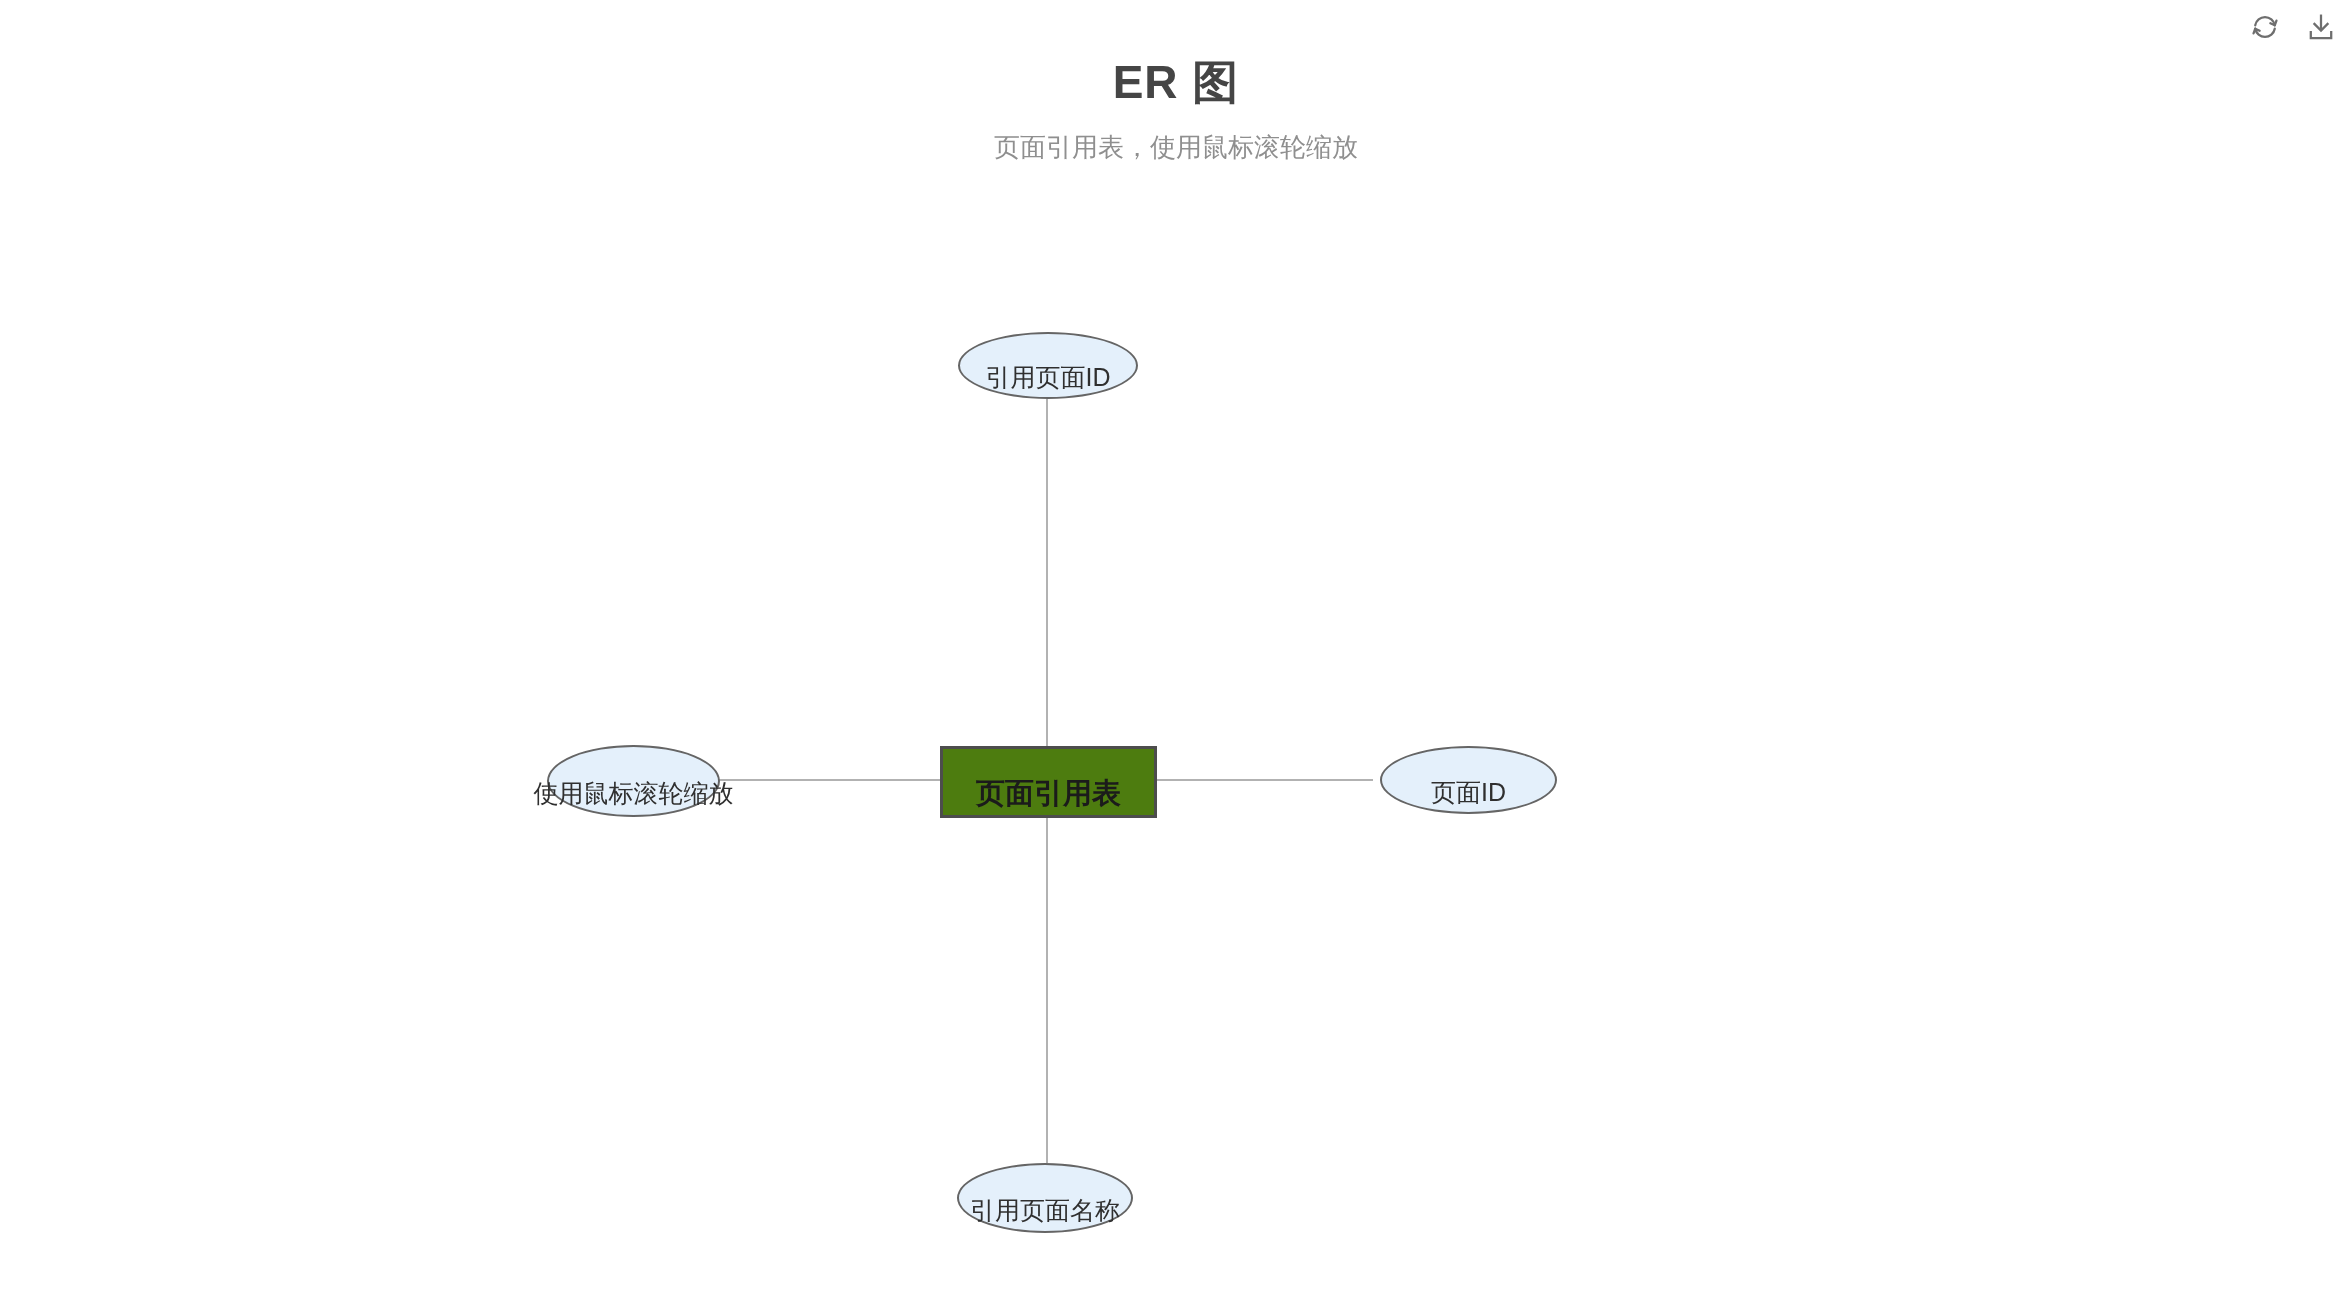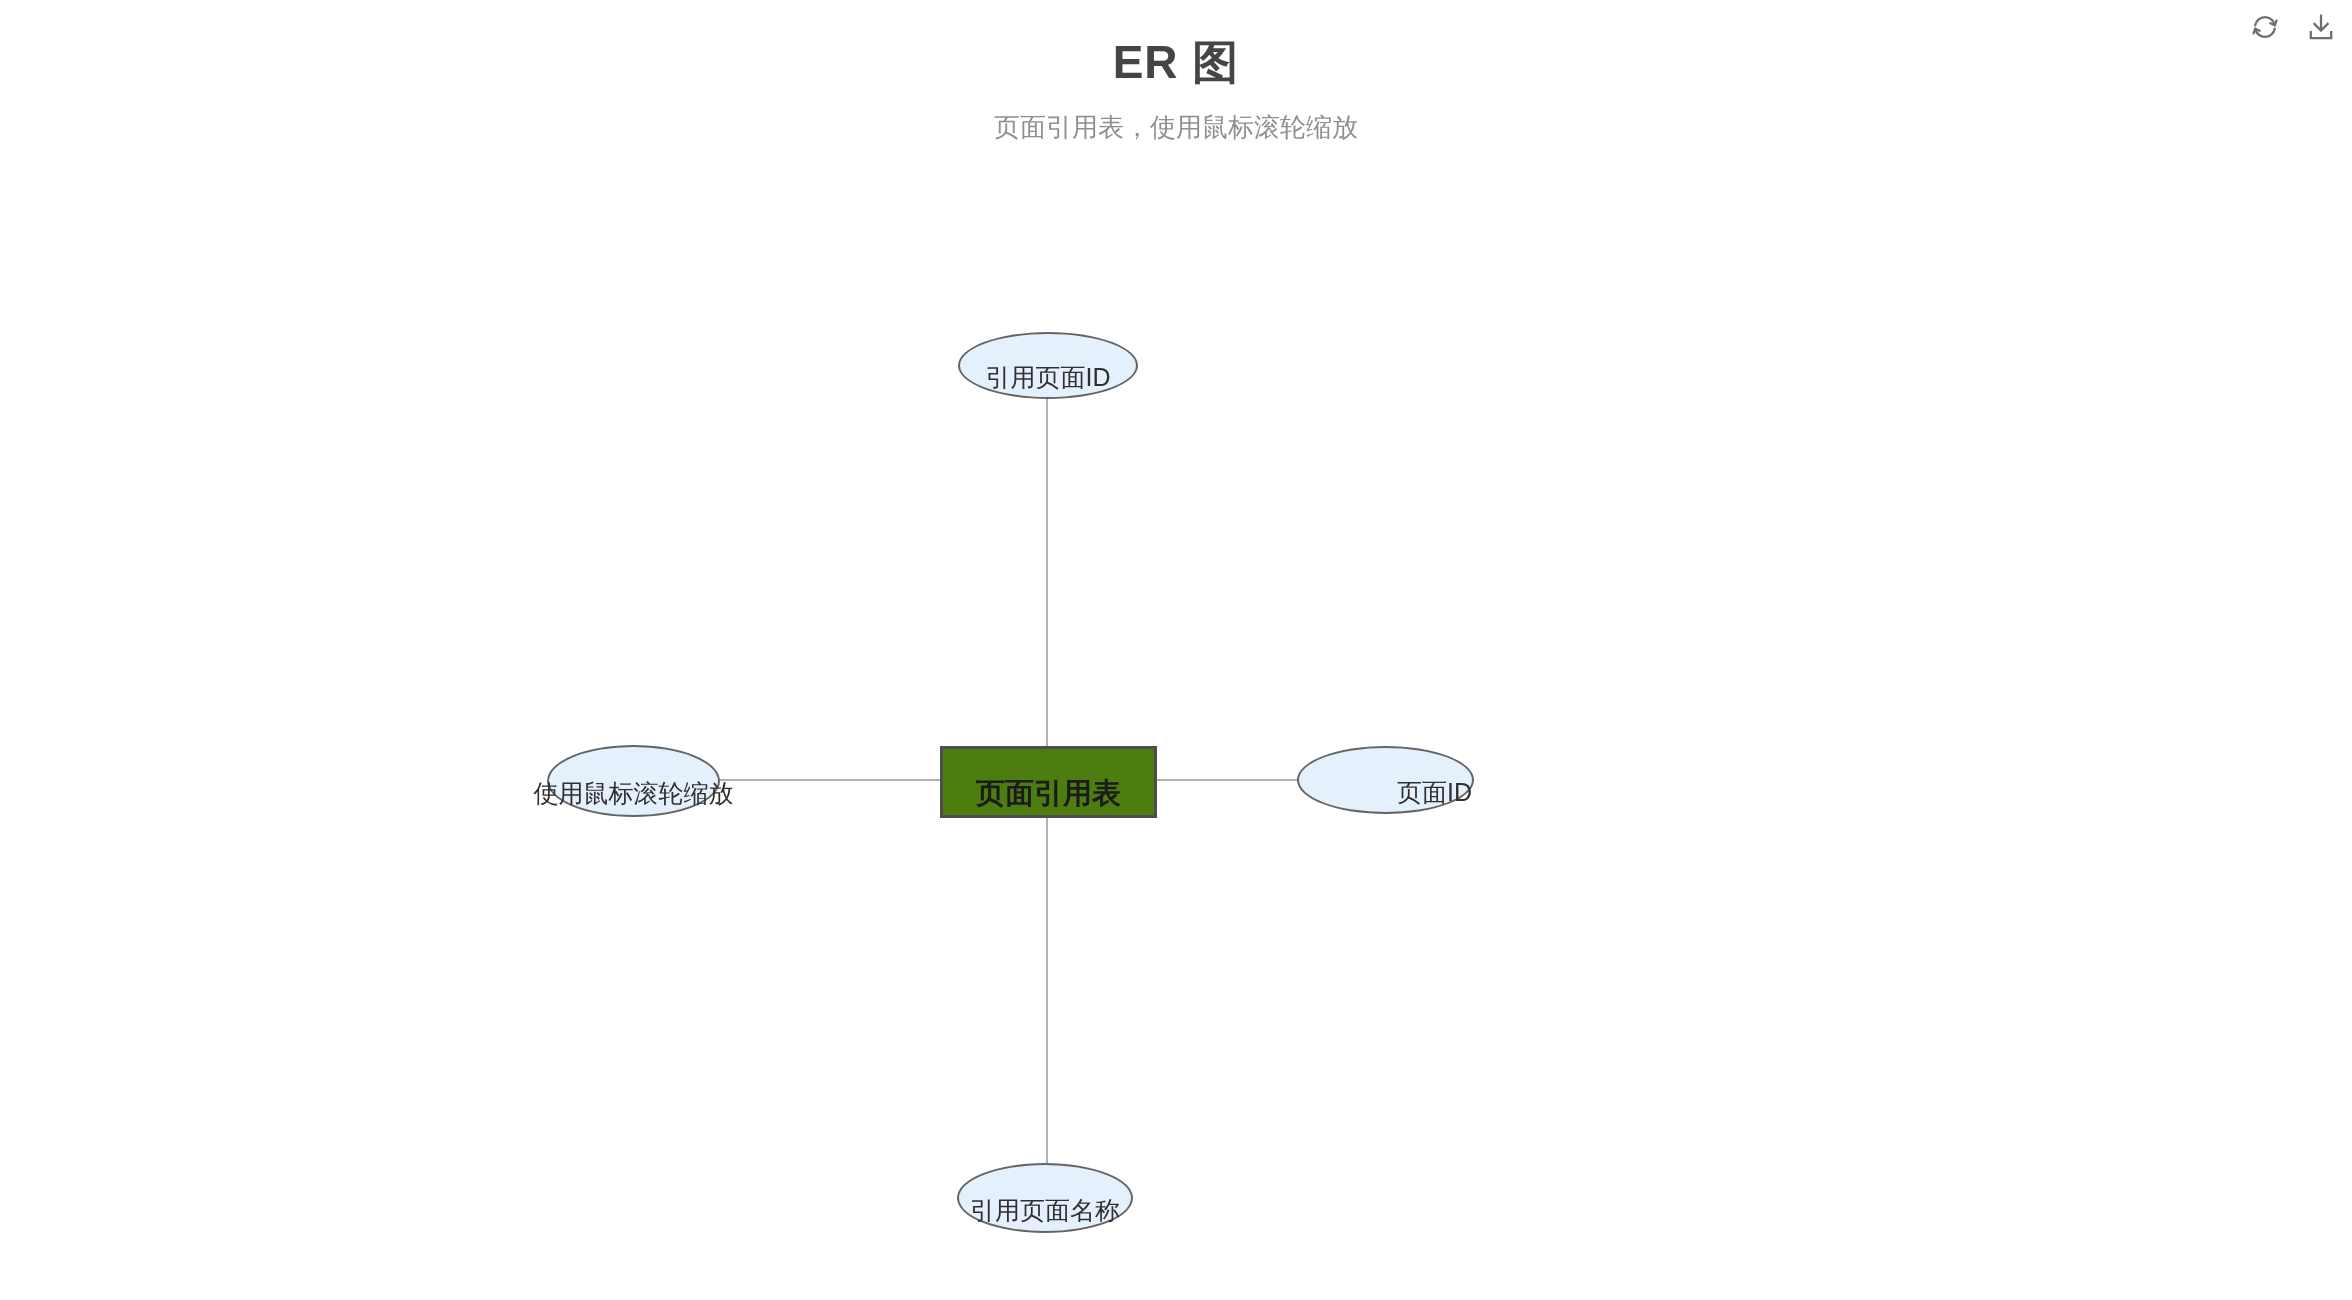--- a/index.html
+++ b/index.html
@@ -7,21 +7,21 @@
     width: 2352px; height: 1300px;
     background: #ffffff;
     position: relative;
     overflow: hidden;
     font-family: "Liberation Sans", "DejaVu Sans", sans-serif;
   }
 
   
   .header { position: absolute; top: 0; left: 0; right: 0; text-align: center; }
   .title {
-    margin: 0; padding-top: 32px;
+    margin: 0; padding-top: 52px;
     font-size: 46px; font-weight: 700;
     color: #454545; letter-spacing: 1px;
   }
   .subtitle {
     margin: 16px 0 0;
     font-size: 26px; color: #8f8f8f;
   }
 
   
   .toolbar {
@@ -47,21 +47,21 @@
     left: 940px; top: 746px; width: 217px; height: 72px;
     background: #4d7c0f; border: 3px solid #4d4d4d;
     font-size: 29px; font-weight: 700; color: #1b1b1b;
   }
   .ellipse {
     background: #e4f0fb; border: 2px solid #656565; border-radius: 50%;
     font-size: 25px; color: #2f2f2f;
   }
   .attr-top    { left: 958px;  top: 332px;  width: 180px; height: 67px; }
   .attr-left   { left: 547px;  top: 745px;  width: 173px; height: 72px; }
-  .attr-right  { left: 1297px; top: 746px;  width: 177px; height: 68px; justify-content: flex-end; }
+  .attr-right  { left: 1380px; top: 746px;  width: 177px; height: 68px; }
   .attr-bottom { left: 957px;  top: 1163px; width: 176px; height: 70px; }
 
   .line { position: absolute; background: #b2b2b2; }
   .line-top    { left: 1046px; top: 399px; width: 2px;   height: 347px; }
   .line-bottom { left: 1046px; top: 818px; width: 2px;   height: 345px; }
   .line-left   { left: 719px;  top: 779px; width: 221px; height: 2px; }
   .line-right  { left: 1157px; top: 779px; width: 216px; height: 2px; }
 </style>
 </head>
 <body>

